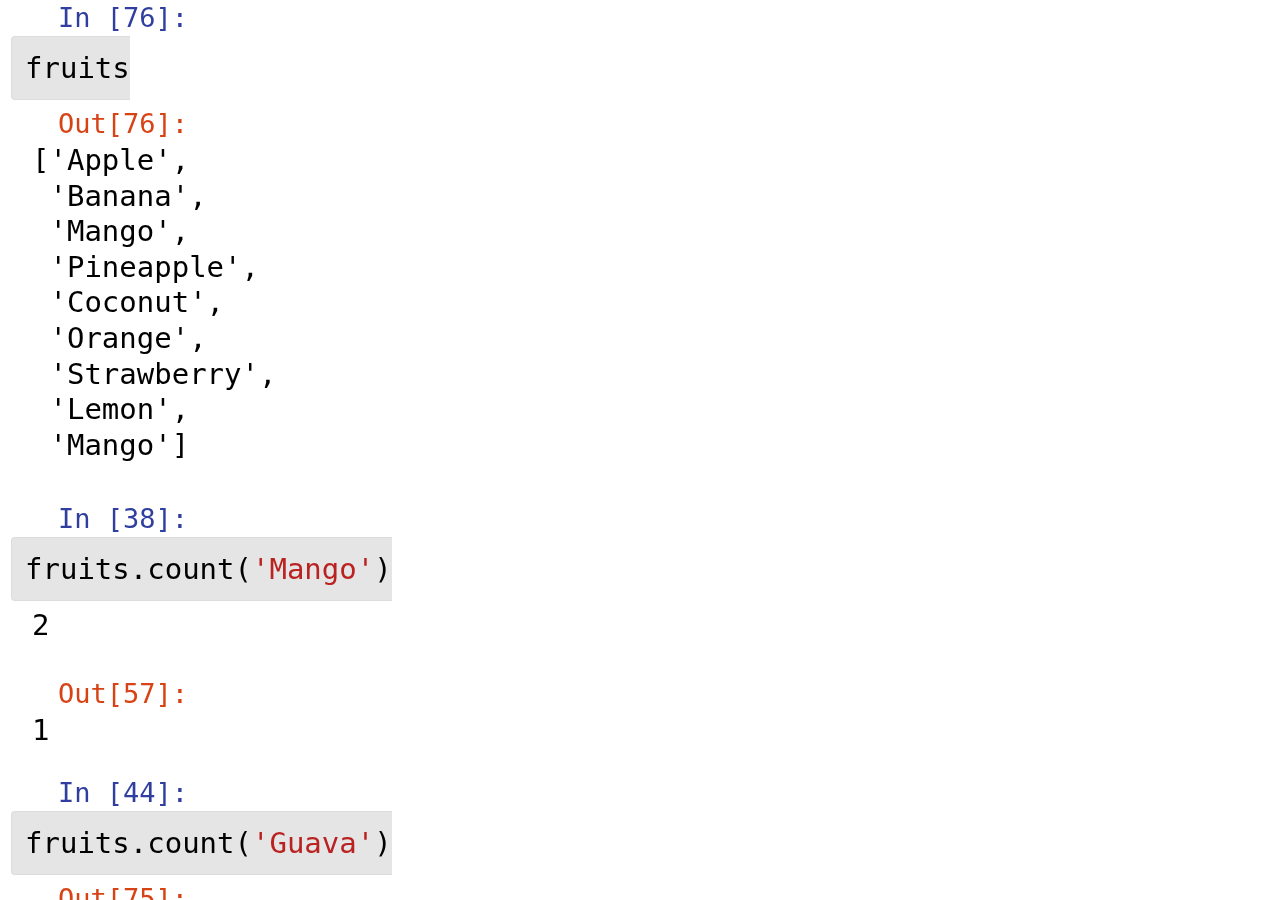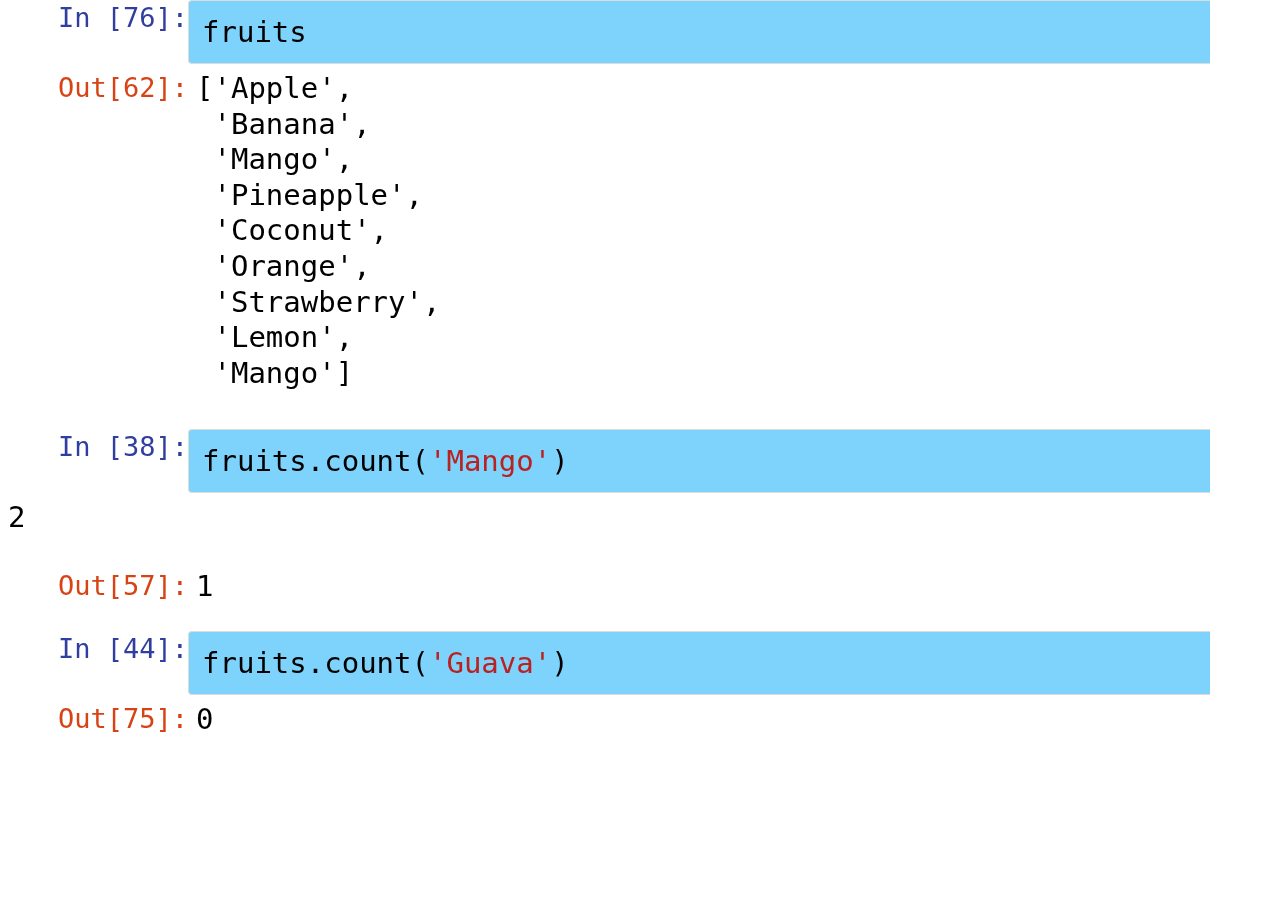--- a/index.html
+++ b/index.html
@@ -23,21 +23,22 @@
 
   
   .cell {
     position: relative;
     width: 1280px;
   }
 
   .row {
     display: flex;
     align-items: flex-start;
-    width: 1210px;
+    width: 1104px;
+    flex-direction: column;
   }
 
   
   .prompt {
     width: 188px;
     min-width: 188px;
     box-sizing: border-box;
     text-align: right;
     padding-right: 0px;
     font-family: "DejaVu Sans Mono", "Liberation Mono", monospace;
@@ -46,41 +47,42 @@
     letter-spacing: 0px;
     white-space: pre;
     user-select: none;
   }
   .prompt-in  { color: #303F9F; }
   .prompt-out { color: #D84315; }
 
   
   .input-box {
     flex: 1 1 auto;
-    background: #7dd3fc;
+    margin-left: 11px;
+    background: #e5e5e5;
     border: 1px solid #dcdcdc;
     border-right: none;
     border-radius: 4px 0 0 4px;
     box-sizing: border-box;
     padding: 12px 0 12px 13px;
     min-height: 64px;
   }
   .code {
     font-family: "DejaVu Sans Mono", "Liberation Mono", monospace;
     font-size: 29px;
     line-height: 38px;
     color: #000000;
     white-space: pre;
   }
   .str { color: #BA2121; text-align: right; }
 
   
   .output-box {
     flex: 1 1 auto;
-    margin-left: 8px;
+    margin-left: 32px;
     padding-top: 1px;
     box-sizing: border-box;
   }
   .out-text {
     font-family: "DejaVu Sans Mono", "Liberation Mono", monospace;
     font-size: 29px;
     line-height: 35.6px;
     color: #000000;
     white-space: pre;
   }
@@ -97,21 +99,21 @@
 
   <div class="cell">
     <div class="row">
       <div class="prompt prompt-in">In [76]:</div>
       <div class="input-box">
         <div class="code"><span>fruits</span></div>
       </div>
     </div>
     <div class="gap-small"></div>
     <div class="row">
-      <div class="prompt prompt-out">Out[62]:</div>
+      <div class="prompt prompt-out">Out[76]:</div>
       <div class="output-box">
         <div class="out-text">['Apple',
  'Banana',
  'Mango',
  'Pineapple',
  'Coconut',
  'Orange',
  'Strawberry',
  'Lemon',
  'Mango']</div>

